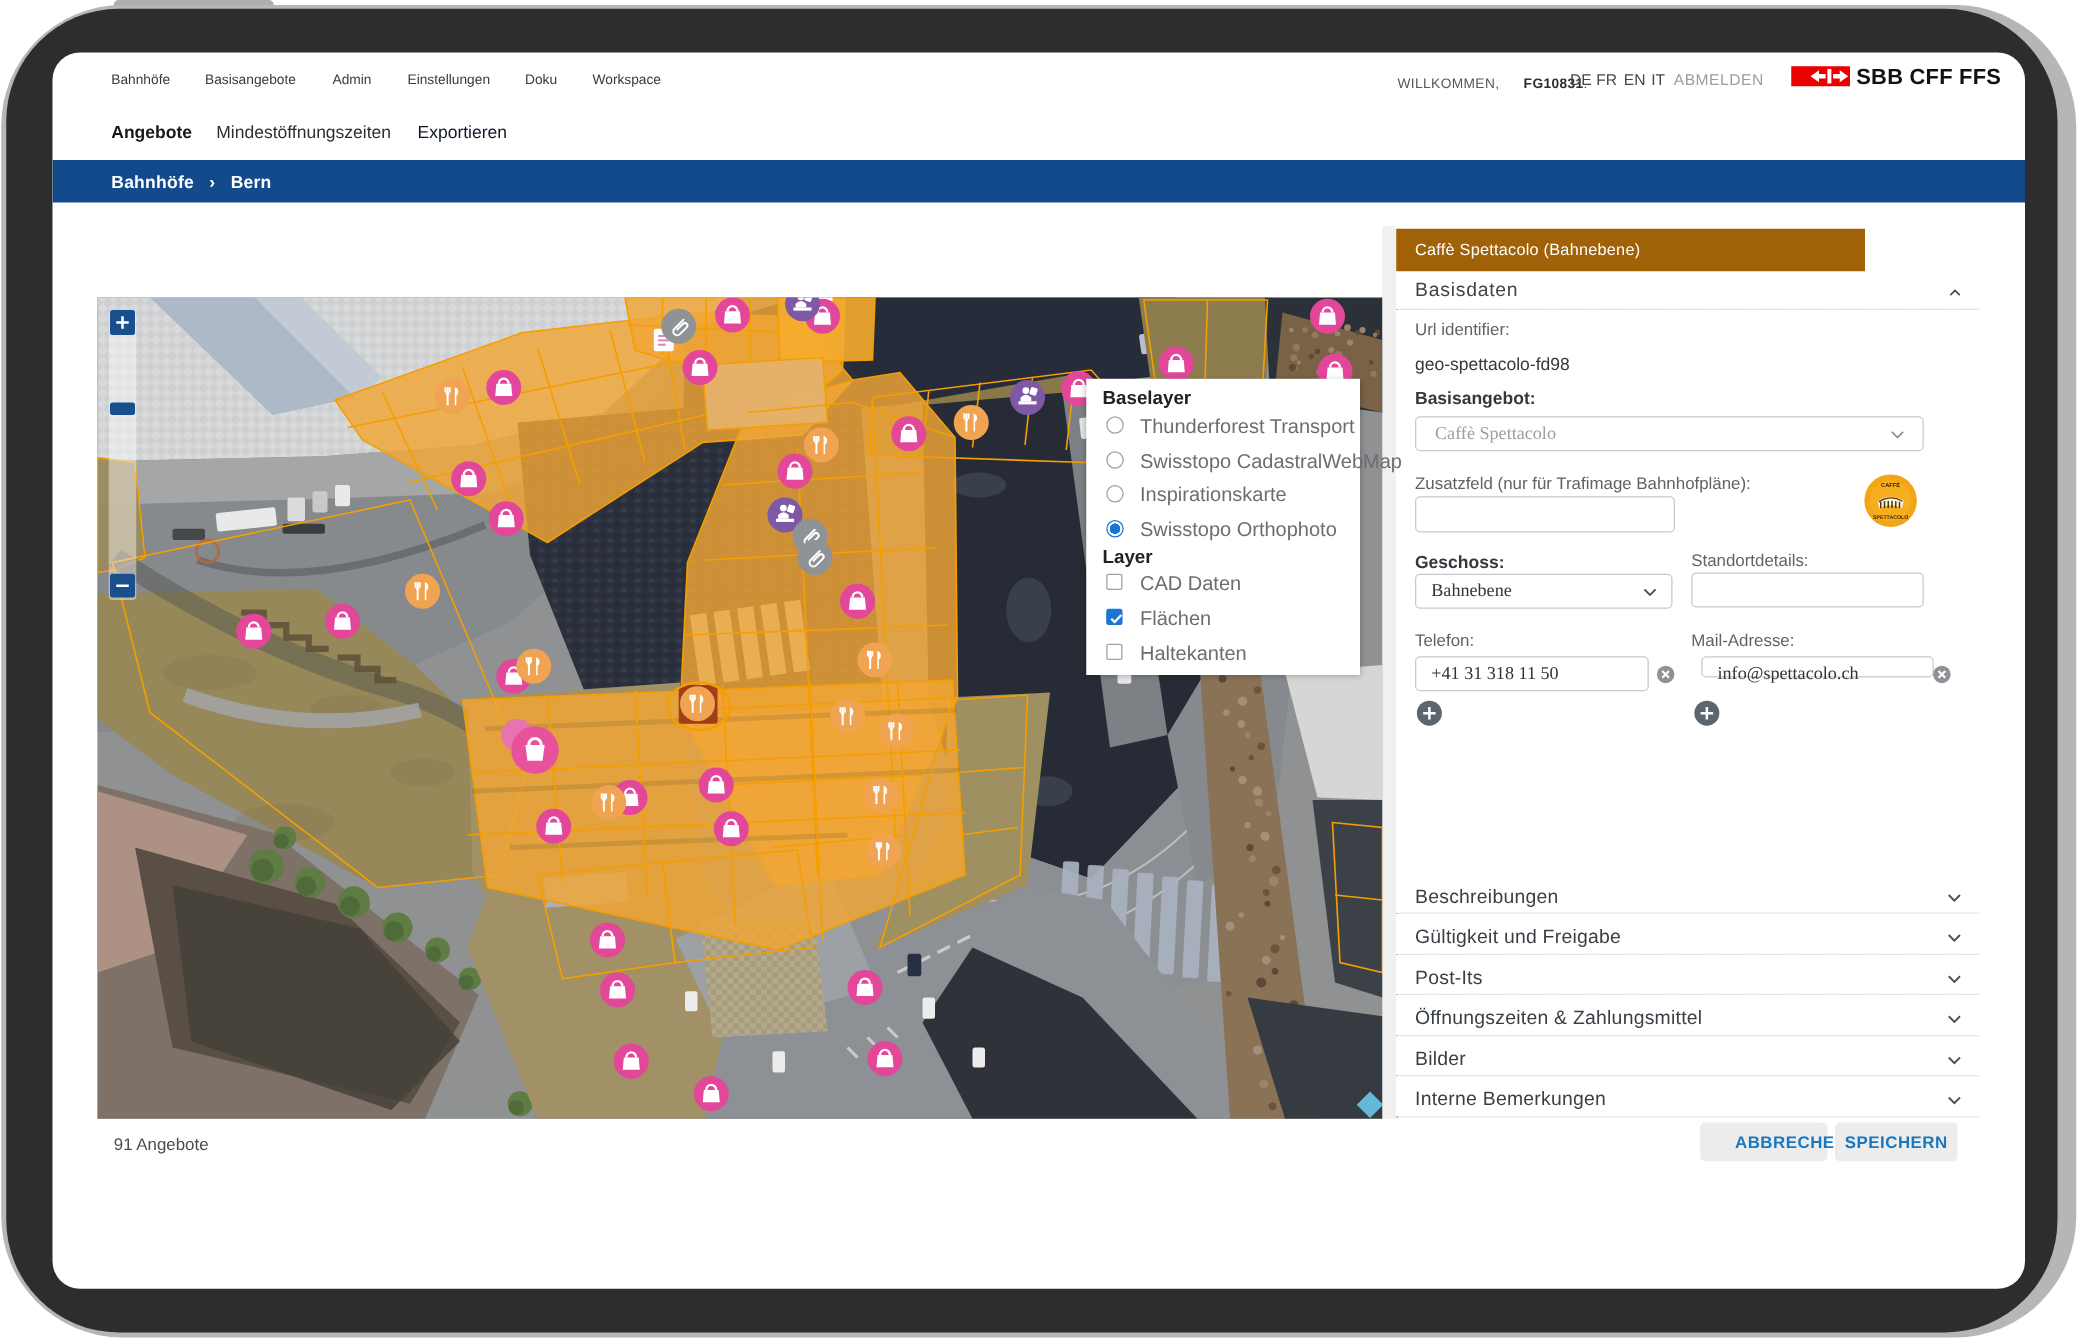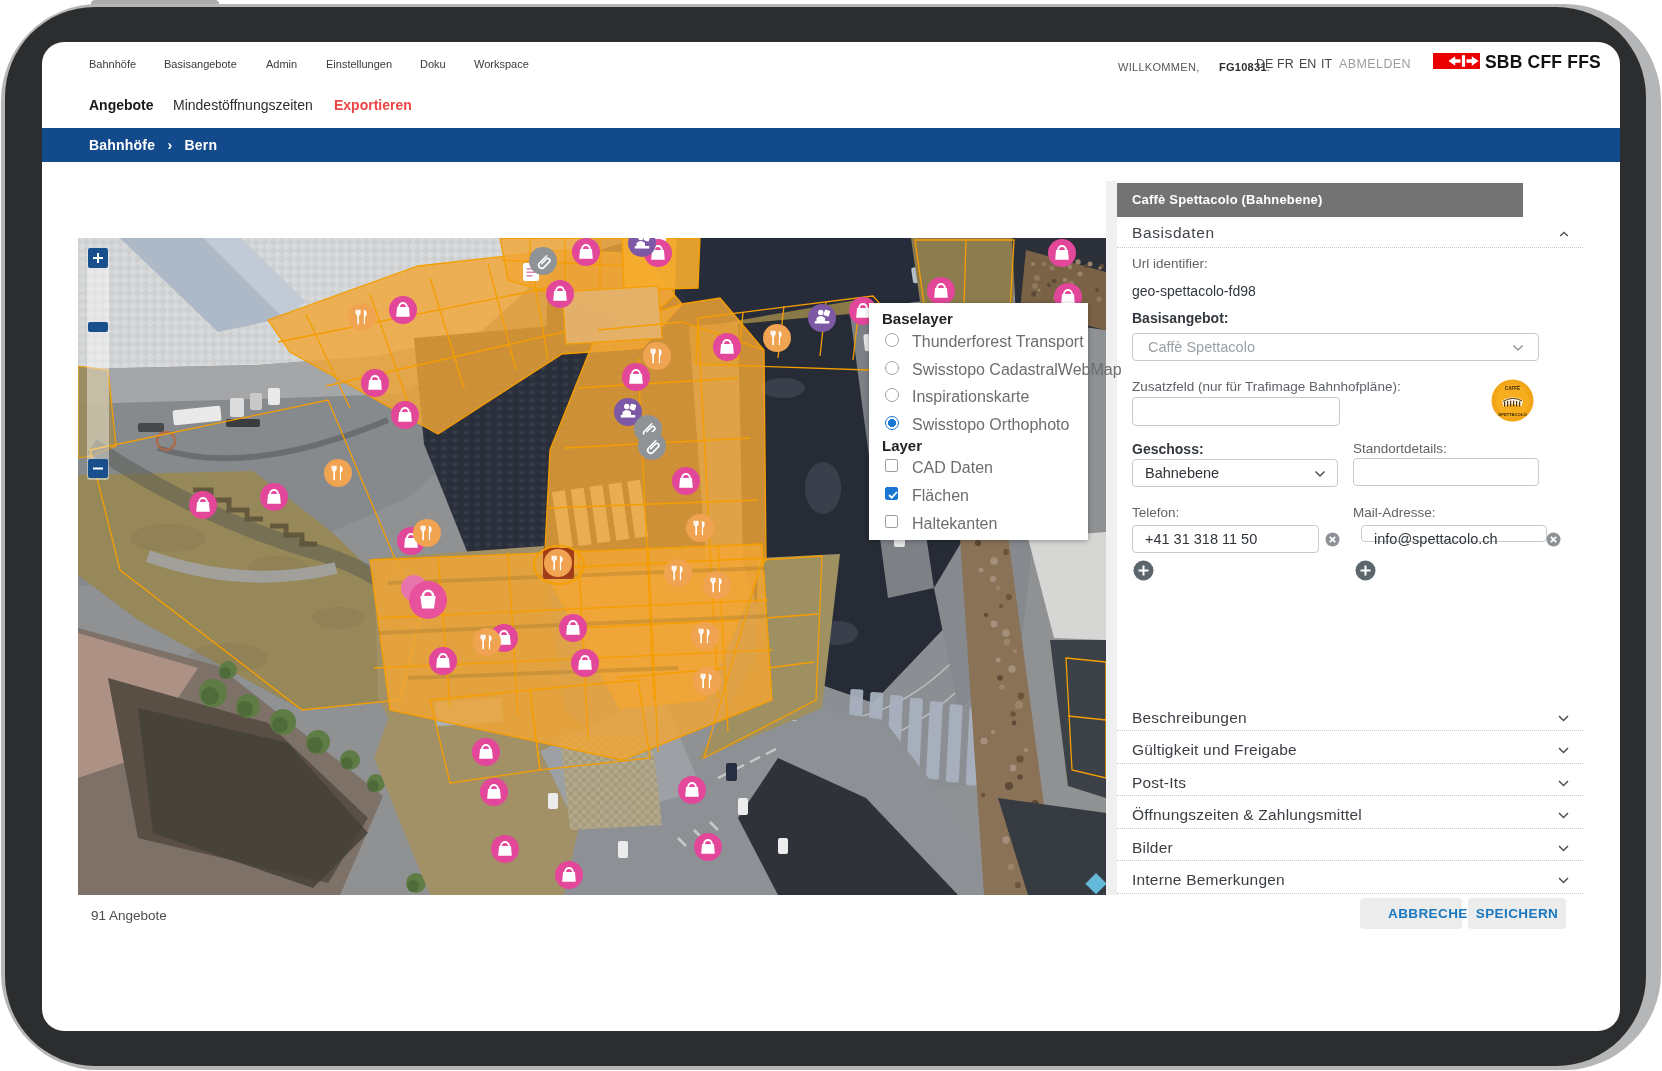--- a/index.html
+++ b/index.html
@@ -15,28 +15,28 @@
   #bluebar .bc { position:absolute; left:47px; top:9px; font-size:14px; font-weight:bold; color:#fff; letter-spacing:.2px;}
   #toolbar { left:0; top:139px; width:1064px; height:47px; background:#fff; border-top:1px solid #e4e4e4; border-bottom:1px dotted #cccccc; }
   #toolbar .list { position:absolute; left:49px; top:15px; font-size:14px; color:#3c3c3c; }
   #toolbar .vdiv { position:absolute; left:82px; top:0; width:1px; height:46px; background:#e4e4e4; }
   #reset { position:absolute; left:1004px; top:12px; width:52px; height:27px; background:#ececed; border-radius:4px; color:#1a78bf; font-size:13.5px; font-weight:bold; text-align:center; line-height:27px; letter-spacing:.3px;}
   #mapwrap { left:36px; top:196px; width:1028px; height:657px; background:#8f9193; }
   #angebote { left:49px; top:866px; font-size:13.5px; color:#4c4c4c; }
   #gutter { left:1064px; top:139px; width:11px; height:714px; background:#f0f0f0; }
   
   #panel { left:1075px; top:141px; width:467px; height:746px; background:#fff; }
-  #phead { position:absolute; left:0; top:0; width:406px; height:34px; background:#737373; color:#fff; font-size:13px; font-weight:bold; line-height:34px; }
+  #phead { position:absolute; left:0; top:0; width:375px; height:34px; background:#a16207; color:#fff; font-size:13px; font-weight:normal; line-height:34px; }
   #phead span { margin-left:15px; letter-spacing:.2px; }
   .sect { position:absolute; left:15px; font-size:15.5px; color:#3f454b; letter-spacing:.6px; }
   .chev { position:absolute; width:10px; height:10px; }
   .lbl { position:absolute; font-size:13.5px; color:#5f6368; }
   .lblb { position:absolute; font-size:14px; color:#33383e; font-weight:bold; }
   .val { position:absolute; font-size:14px; color:#33383e; }
-  .inp { position:absolute; border:1px solid #c9c9c9; border-radius:4px; background:#fff; }
+  .inp { position:absolute; border:1px solid #c9c9c9; border-radius:4px; background:#fff;font-family:Liberation Serif, serif; }
   .hdiv { position:absolute; left:0; width:466px; border-top:1px dotted #c9c9c9; }
   .acc { position:absolute; left:15px; font-size:15.5px; color:#3a3f45; letter-spacing:.2px; }
   .btn { position:absolute; top:715px; height:31px; background:#ececed; border-radius:4px; color:#1a78bf; font-size:13.5px; font-weight:bold; text-align:center; line-height:31px; letter-spacing:.4px; }
   .rad { position:absolute; left:13px; height:18px; }
   .rc { position:absolute; left:3px; top:1px; width:14px; height:14px; border:1.5px solid #a0a0a0; border-radius:50%; }
   .rsel { border-color:#1976d2; background:radial-gradient(circle, #1976d2 0 4.2px, #fff 4.3px); }
   .cb { position:absolute; left:3px; top:1px; width:13px; height:13px; border:1.5px solid #a0a0a0; border-radius:2px; }
   .cbsel { border-color:#1976d2; background:#1976d2; }
   .rt { position:absolute; left:30px; top:1px; font-size:16px; color:#6b6d70; white-space:nowrap;text-align:center; }
 </style>
@@ -65,21 +65,21 @@
     <g fill="#fff" transform="translate(7,0)">
         <rect x="22.9" y="3.2" width="3.2" height="11.6"></rect>
         <polygon points="21.5,7.2 21.5,10.8 16.2,10.8 16.2,13.8 9.5,9 16.2,4.2 16.2,7.2"></polygon>
         <polygon points="27.5,7.2 27.5,10.8 32.8,10.8 32.8,13.8 39.5,9 32.8,4.2 32.8,7.2"></polygon>
       </g>
     <text x="53" y="15.5" font-family="Liberation Sans,sans-serif" font-size="17.5" font-weight="900" fill="#111" letter-spacing="0.2">SBB CFF FFS</text>
   </svg>
 
   <div class="abs nav2" style="left:47px; font-weight:bold; color:#181818;">Angebote</div>
   <div class="abs nav2" style="left:131px;">Mindestöffnungszeiten</div>
-  <div class="abs nav2" style="left:292px; font-weight:bold; color:#ef4444;">Exportieren</div>
+  <div class="abs nav2" style="left:292px; font-weight:normal; color:#0f172a;">Exportieren</div>
 
   <div class="abs" id="bluebar">
       <span class="bc">Bahnhöfe&nbsp;&nbsp;&nbsp;›&nbsp;&nbsp;&nbsp;Bern</span>
     </div>
 
 
   <div class="abs" id="mapwrap"><svg width="1028" height="657" viewBox="0 0 1028 657">
 <defs>
 <pattern id="checker" width="12" height="12" patternTransform="rotate(45)" patternUnits="userSpaceOnUse">
   <rect width="12" height="12" fill="#d8d9da"></rect>

